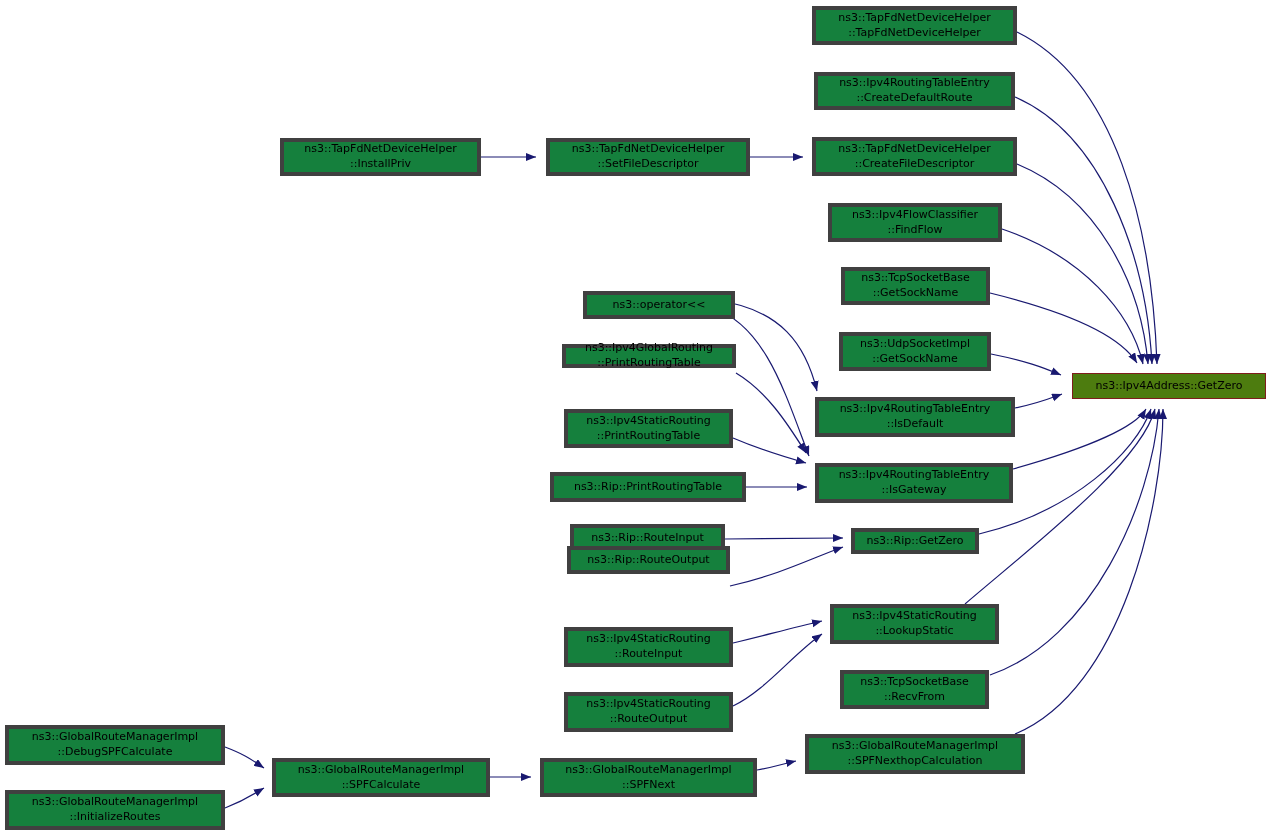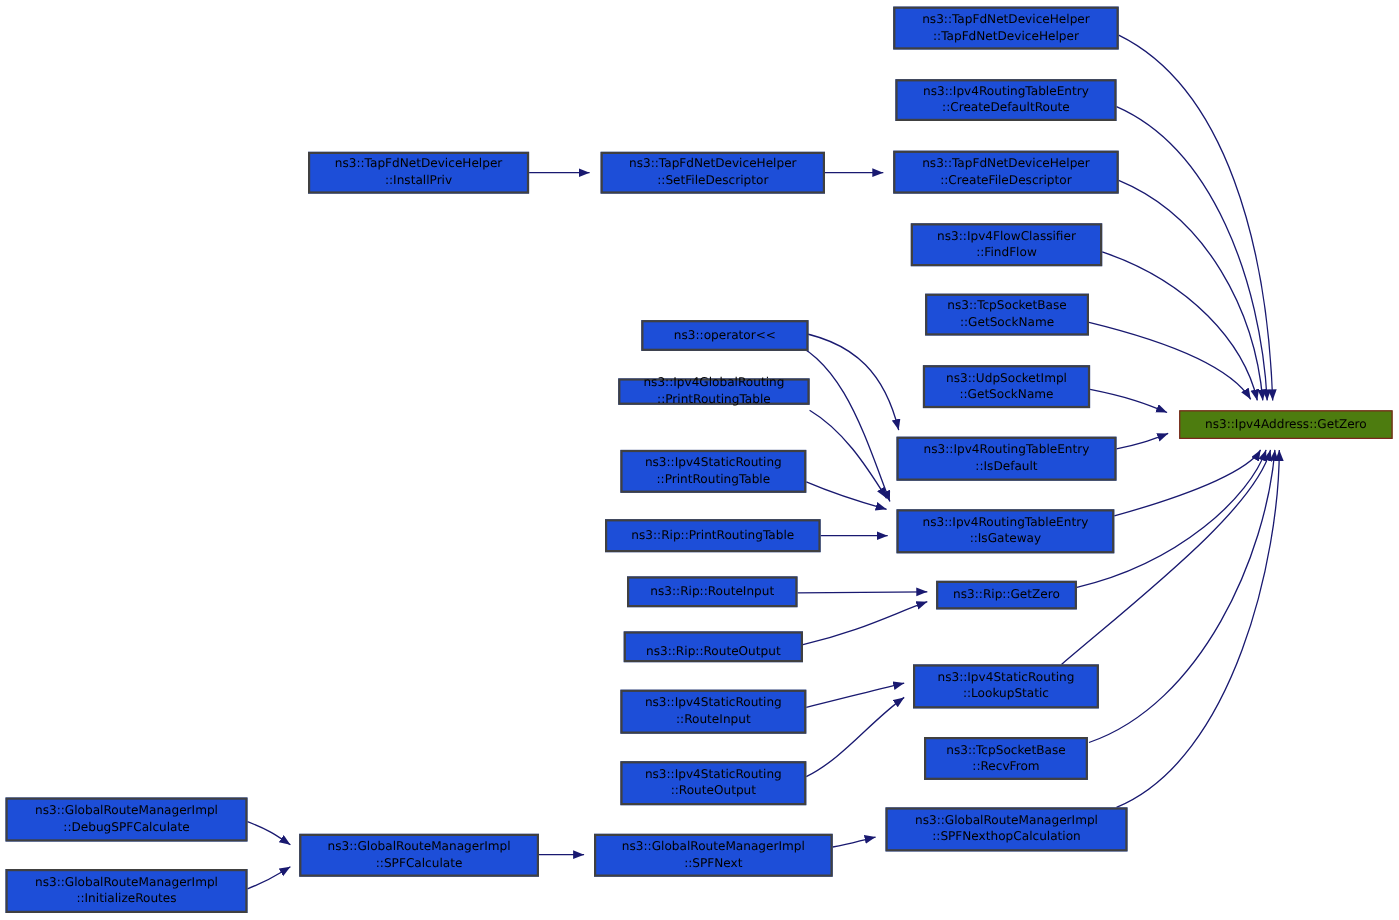--- a/index.html
+++ b/index.html
@@ -8,22 +8,22 @@
     width: 1272px;
     height: 836px;
     background: #ffffff;
     font-family: "DejaVu Sans", sans-serif;
     overflow: hidden;
   }
   .edges { position: absolute; left: 0; top: 0; width: 1272px; height: 836px; }
   .node {
     position: absolute;
     box-sizing: border-box;
-    background: #1d4ed8;
-    border: 2px solid #404040;
+    background: #15803d;
+    border: 4px solid #404040;
     color: #000000;
     font-size: 11px;
     line-height: 1.32;
     display: flex;
     flex-direction: column;
     align-items: center;
     justify-content: center;
     text-align: center;
     white-space: nowrap;
   }
@@ -126,21 +126,21 @@
     <span>ns3::Ipv4RoutingTableEntry</span>
       <span>::IsDefault</span>
   </div>
   <div class="node" style="left:815px; top:463px; width:198px; height:40px;">
     <span>ns3::Ipv4RoutingTableEntry</span>
       <span>::IsGateway</span>
   </div>
   <div class="node" style="left:570px; top:524px; width:155px; height:28px;">
     <span>ns3::Rip::RouteInput</span>
   </div>
-  <div class="node" style="left:567px; top:574px; width:163px; height:28px;justify-content:flex-end;">
+  <div class="node" style="left:567px; top:546px; width:163px; height:28px;">
     <span>ns3::Rip::RouteOutput</span>
   </div>
   <div class="node" style="left:851px; top:528px; width:128px; height:26px;">
     <span>ns3::Rip::GetZero</span>
   </div>
   <div class="node" style="left:564px; top:627px; width:169px; height:40px;">
     <span>ns3::Ipv4StaticRouting</span>
       <span>::RouteInput</span>
   </div>
   <div class="node" style="left:564px; top:692px; width:169px; height:40px;">

